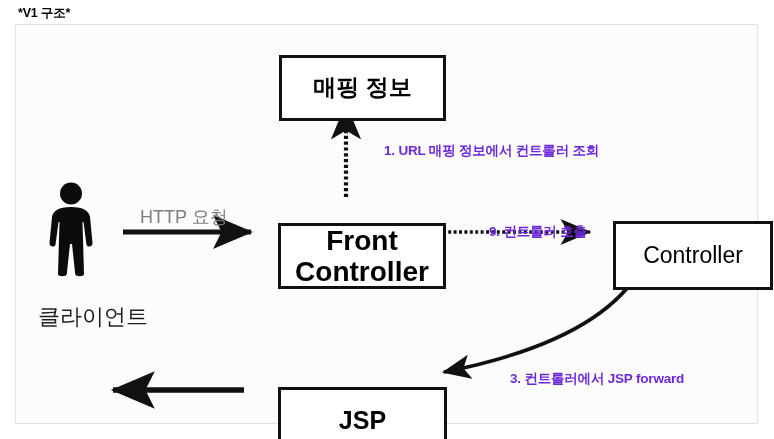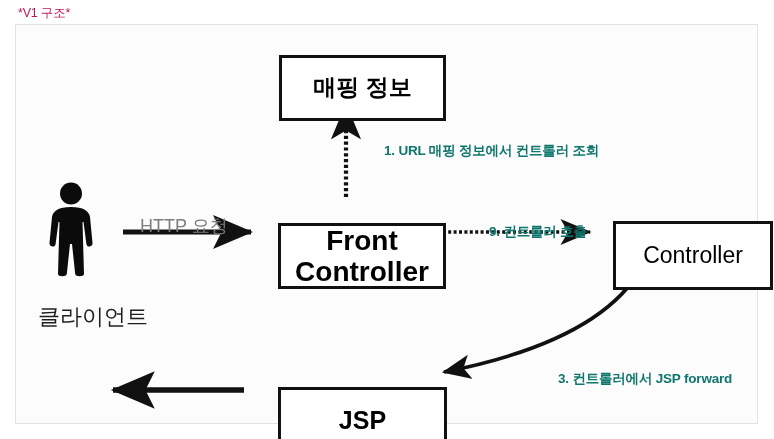--- a/index.html
+++ b/index.html
@@ -12,22 +12,22 @@
     height: 439px;
     font-family: "Liberation Sans", "DejaVu Sans", sans-serif;
     position: relative;
     overflow: hidden;
   }
   #page-title {
     position: absolute;
     left: 18px;
     top: 5px;
     font-size: 12.5px;
-    font-weight: normal;
-    color: #be185d;
+    font-weight: bold;
+    color: #000000;
     letter-spacing: -0.2px;
     white-space: nowrap;
   }
   #diagram-panel {
     position: absolute;
     left: 15px;
     top: 24px;
     width: 743px;
     height: 400px;
     background: #fcfcfc;
@@ -89,30 +89,30 @@
   .edge-label {
     position: absolute;
     white-space: nowrap;
     color: #7d7d7d;
     font-size: 18px;
     font-weight: normal;
   }
   .step-label {
     position: absolute;
     white-space: nowrap;
-    color: #0f766e;
+    color: #6d28d9;
     font-size: 13.5px;
     font-weight: bold;
     letter-spacing: -0.2px;
   }
-  #label-http-request { left: 124px; top: 189px; }
+  #label-http-request { left: 124px; top: 180px; }
   #label-html-response { left: 126px; top: 351px; }
   #label-step-1 { left: 368px; top: 117px; }
   #label-step-2 { left: 473px; top: 198px; }
-  #label-step-3 { left: 494px; top: 345px; margin-left: 48px; }
+  #label-step-3 { left: 494px; top: 345px; }
   #label-client {
     position: absolute;
     left: 22px;
     top: 277px;
     font-size: 22px;
     font-weight: normal;
     color: #1d1d1d;
     white-space: nowrap;
   }
   #client-figure {

